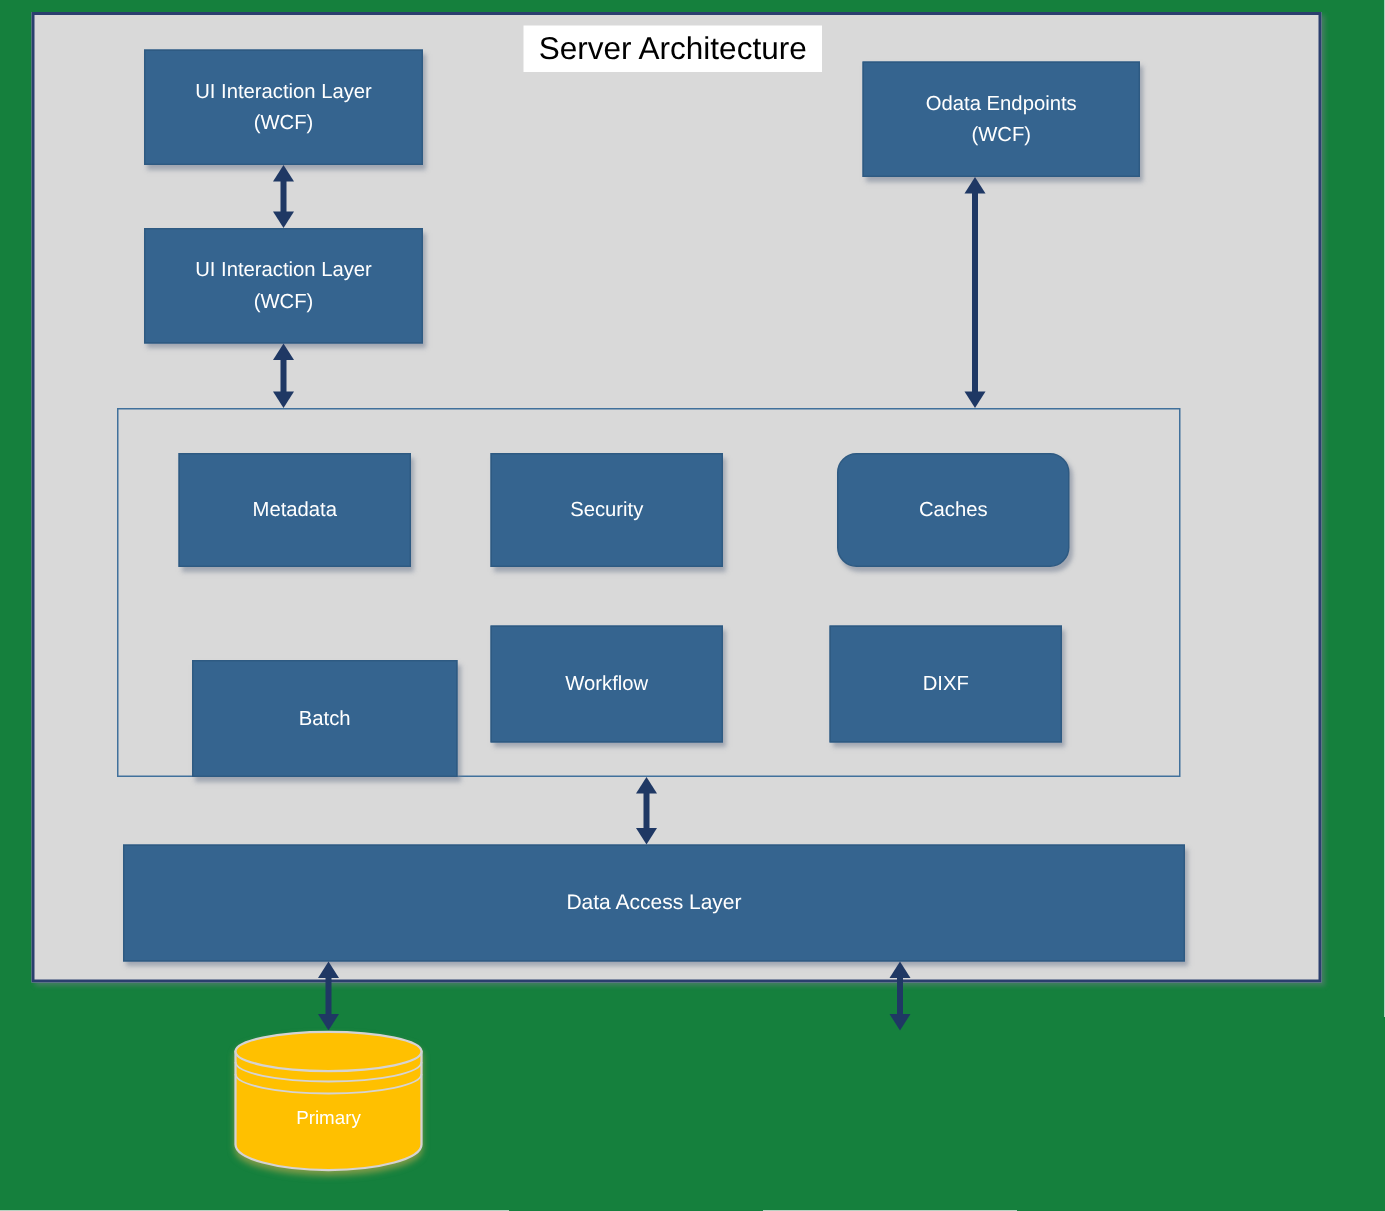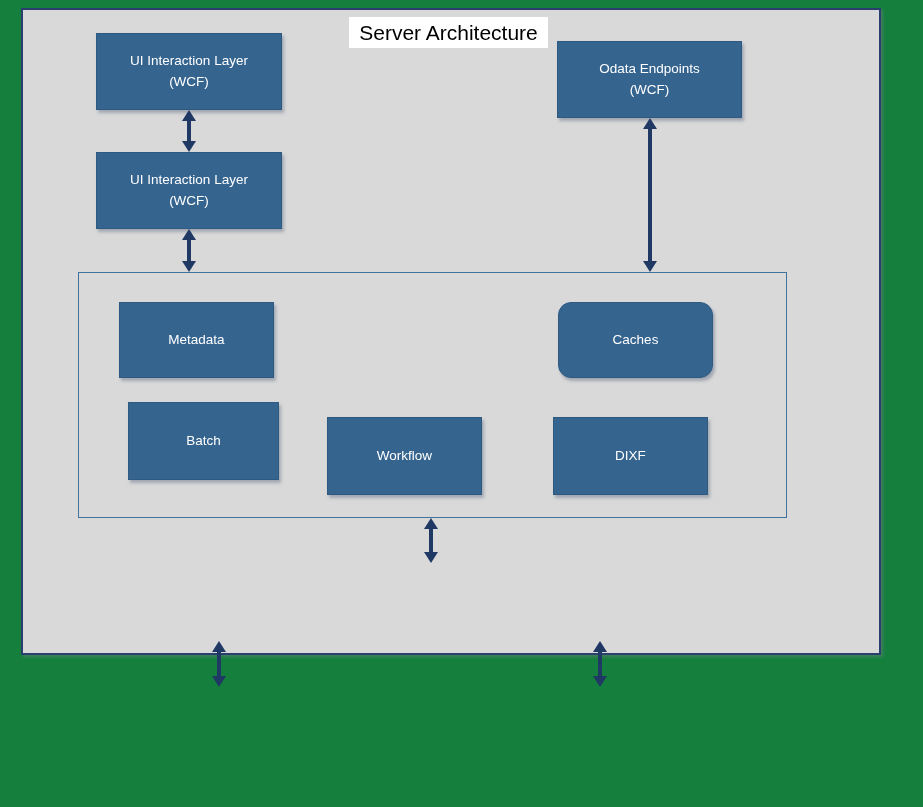--- a/index.html
+++ b/index.html
@@ -46,25 +46,25 @@
     display: flex;
     flex-direction: column;
     align-items: center;
     justify-content: center;
     text-align: center;
     font-size: 13.5px;
     line-height: 1.55;
   }
   .node-ui-top    { left: 96px;  top: 33px;  width: 186px; height: 77px; }
   .node-ui-bottom { left: 96px;  top: 152px; width: 186px; height: 77px; }
-  .node-odata     { left: 557px; top: 41px;  width: 185px; height: 77px; }
+  .node-odata     { left: 575px; top: 41px;  width: 185px; height: 77px; }
   .node-metadata  { left: 119px; top: 302px; width: 155px; height: 76px; }
   .node-security  { left: 327px; top: 302px; width: 155px; height: 76px; }
   .node-caches    { left: 558px; top: 302px; width: 155px; height: 76px; border-radius: 13px; }
-  .node-batch     { left: 128px; top: 402px; width: 151px; height: 78px; }
+  .node-batch     { left: 128px; top: 440px; width: 177px; height: 78px; }
   .node-workflow  { left: 327px; top: 417px; width: 155px; height: 78px; }
   .node-dixf      { left: 553px; top: 417px; width: 155px; height: 78px; }
   .node-dal       { left: 82px;  top: 563px; width: 708px; height: 78px; font-size: 14px; }
   .services-container {
     position: absolute;
     left: 78px; top: 272px;
     width: 709px; height: 246px;
     border: 1px solid #41719C;
     background: transparent;
   }
@@ -131,33 +131,39 @@
   <div class="node node-odata">
     <span>Odata Endpoints</span>
     <span>(WCF)</span>
   </div>
 
   <div class="services-container"></div>
 
   <div class="node node-metadata">
     <span>Metadata</span>
   </div>
+  <div class="node node-security">
+    <span>Security</span>
+  </div>
   <div class="node node-caches">
     <span>Caches</span>
   </div>
   <div class="node node-batch">
     <span>Batch</span>
   </div>
   <div class="node node-workflow">
     <span>Workflow</span>
   </div>
   <div class="node node-dixf">
     <span>DIXF</span>
   </div>
 
+  <div class="node node-dal">
+    <span>Data Access Layer</span>
+  </div>
 
   <div class="varrow arrow-ui1-ui2">
     <span class="ah up"></span>
     <span class="shaft"></span>
     <span class="ah down"></span>
   </div>
   <div class="varrow arrow-ui2-container">
     <span class="ah up"></span>
     <span class="shaft"></span>
     <span class="ah down"></span>
@@ -176,15 +182,24 @@
     <span class="ah up"></span>
     <span class="shaft"></span>
     <span class="ah down"></span>
   </div>
   <div class="varrow arrow-dal-secondary">
     <span class="ah up"></span>
     <span class="shaft"></span>
     <span class="ah down"></span>
   </div>
 
+  <div class="db db-primary">
+    <svg width="126" height="96" viewBox="0 0 126 96">
+      <path d="M1 15 v62 a62 17 0 0 0 124 0 v-62 z" fill="#FFC000" stroke="#D5D3D3" stroke-width="1.5"></path>
+      <ellipse cx="63" cy="15" rx="62" ry="13" fill="#FFC000" stroke="#D5D3D3" stroke-width="1.5"></ellipse>
+      <path d="M1 22 a62 13 0 0 0 124 0" fill="none" stroke="#D5D3D3" stroke-width="1.2"></path>
+      <path d="M1 30 a62 13 0 0 0 124 0" fill="none" stroke="#D5D3D3" stroke-width="1.2"></path>
+    </svg>
+    <div class="db-label">Primary</div>
+  </div>
 
 
 </div>
 
 </body></html>

